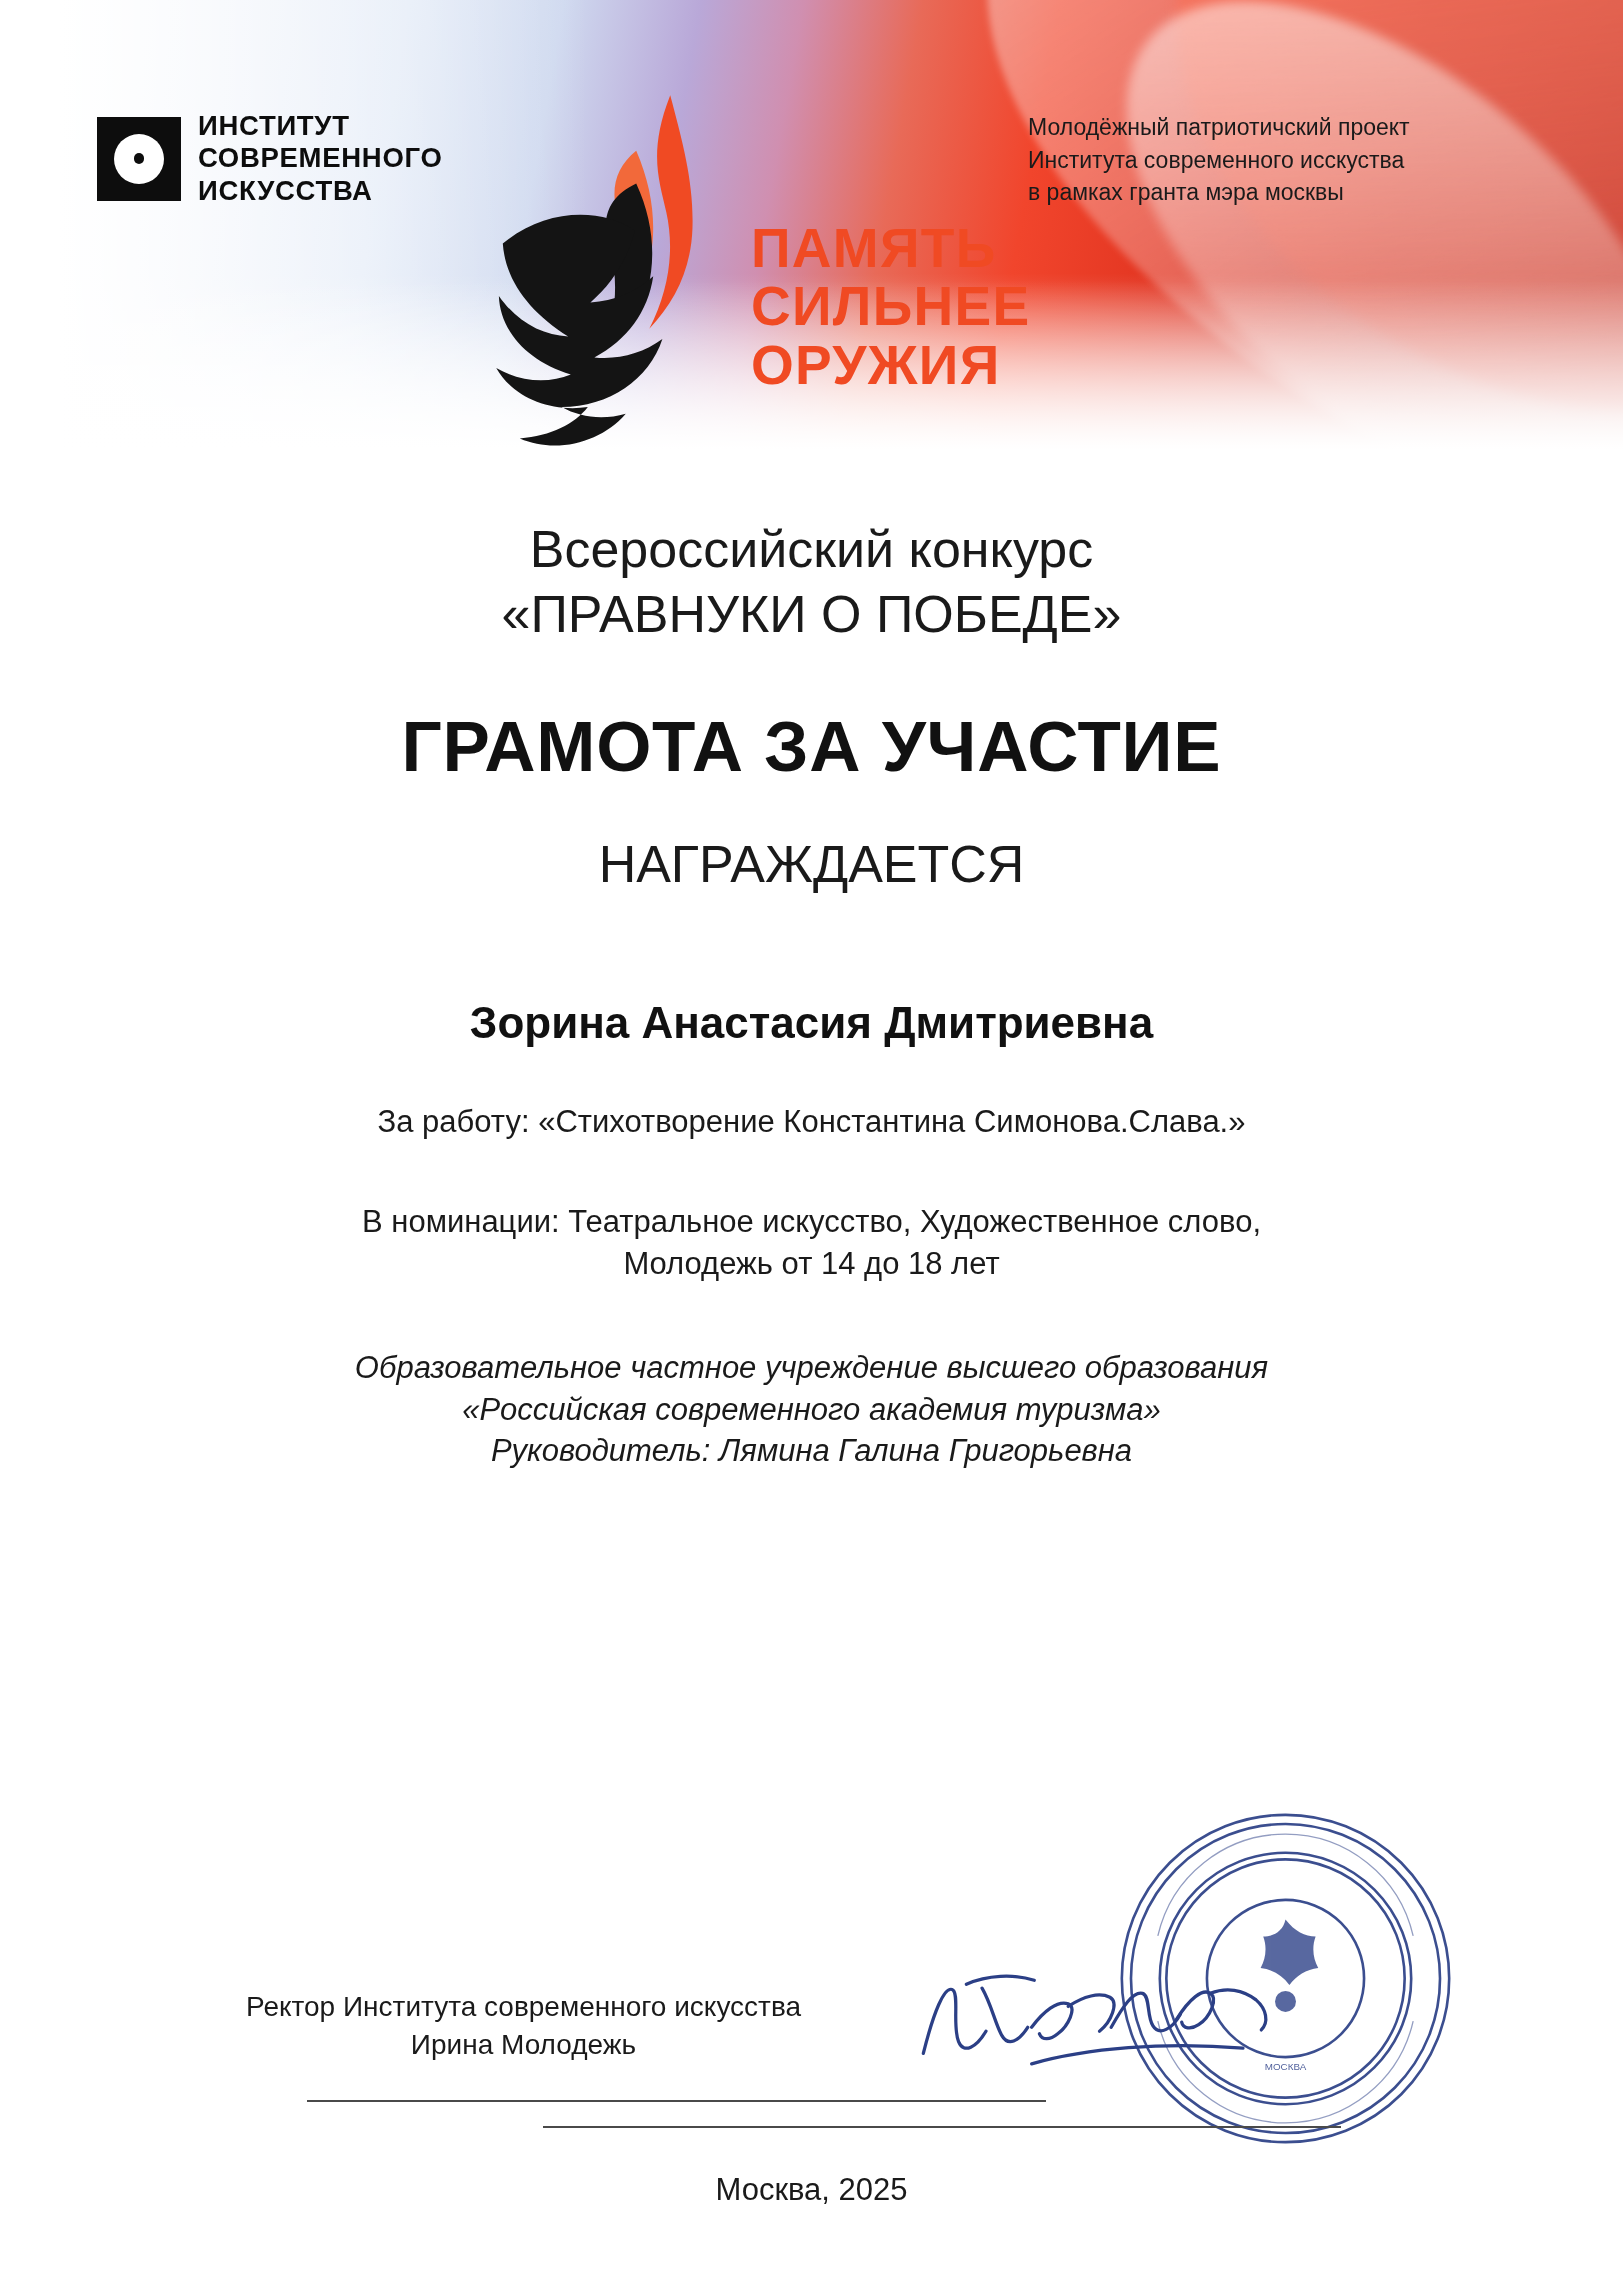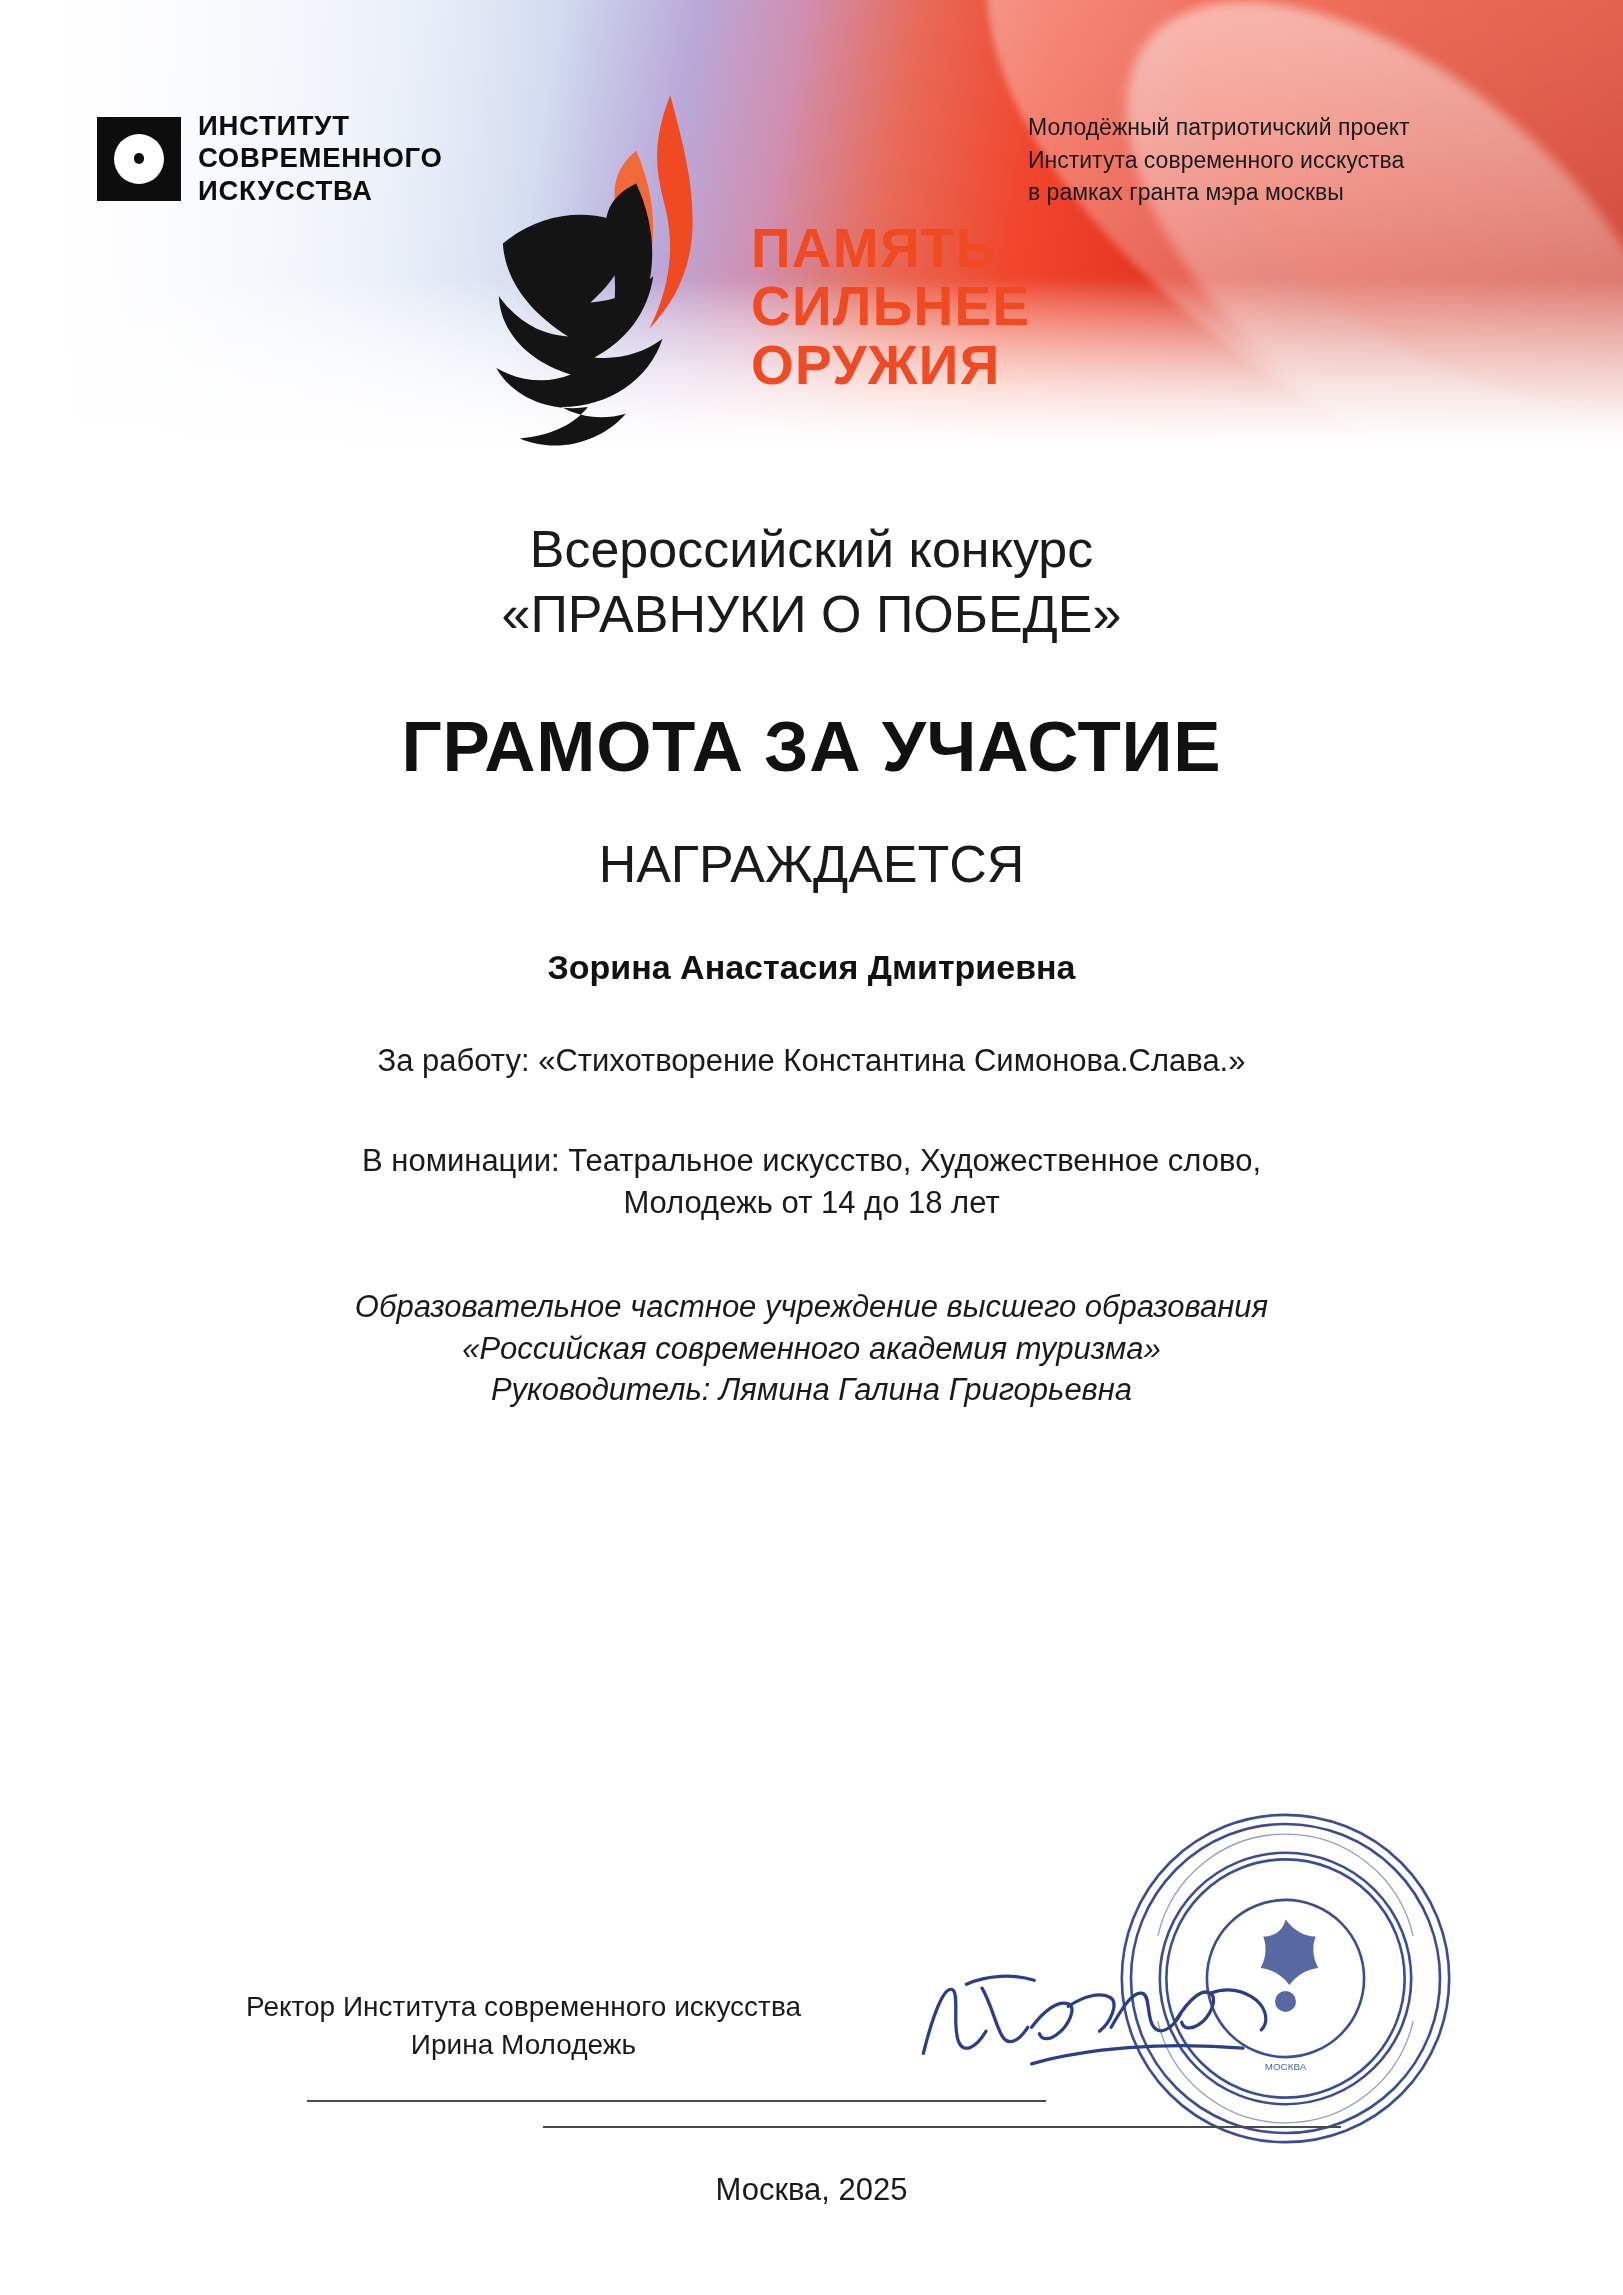--- a/index.html
+++ b/index.html
@@ -189,22 +189,22 @@
     font-weight: 700;
     letter-spacing: 0.7px;
     color: #111111;
   }
   .awarded-label {
     margin-top: 47px;
     font-size: 52px;
     color: #1a1a1a;
   }
   .recipient {
-    margin-top: 54px;
-    font-size: 34px;
+    margin-top: 104px;
+    font-size: 44px;
     font-weight: 700;
     color: #111111;
   }
   .work-line {
     margin-top: 56px;
     font-size: 31px;
     color: #1a1a1a;
   }
   .nomination {
     margin-top: 61px;

